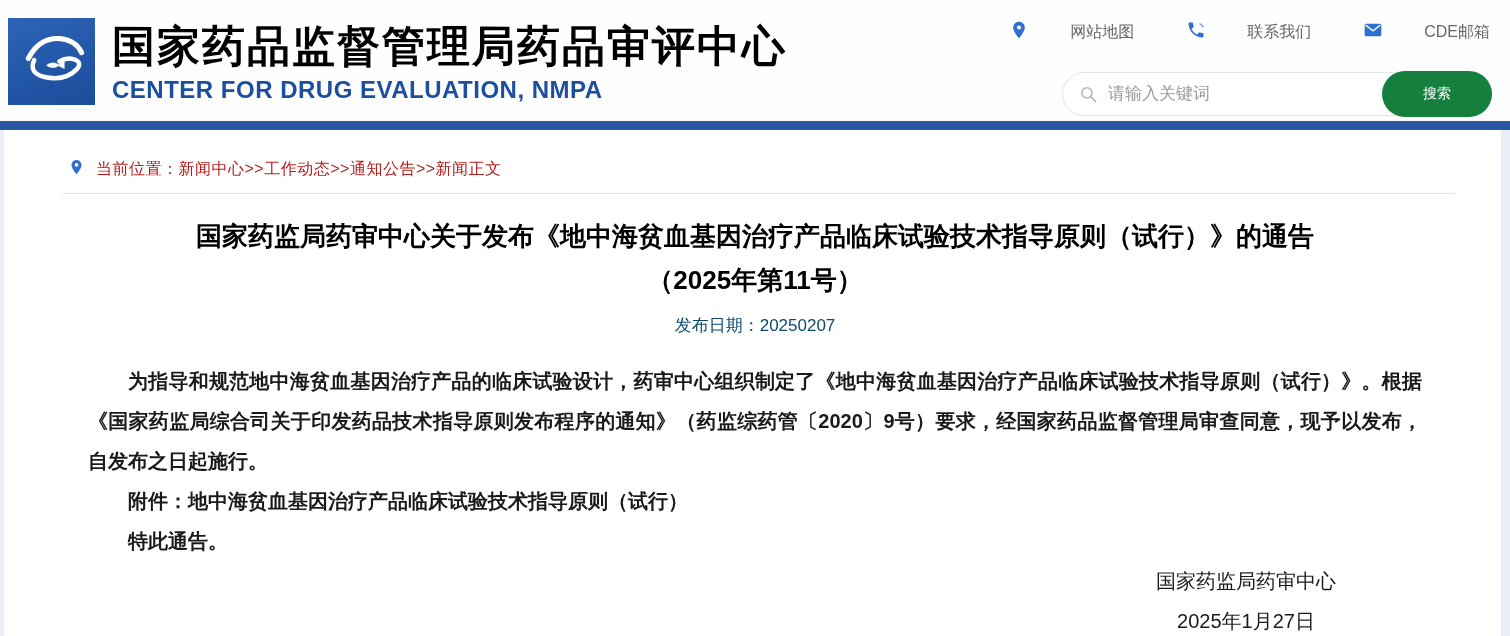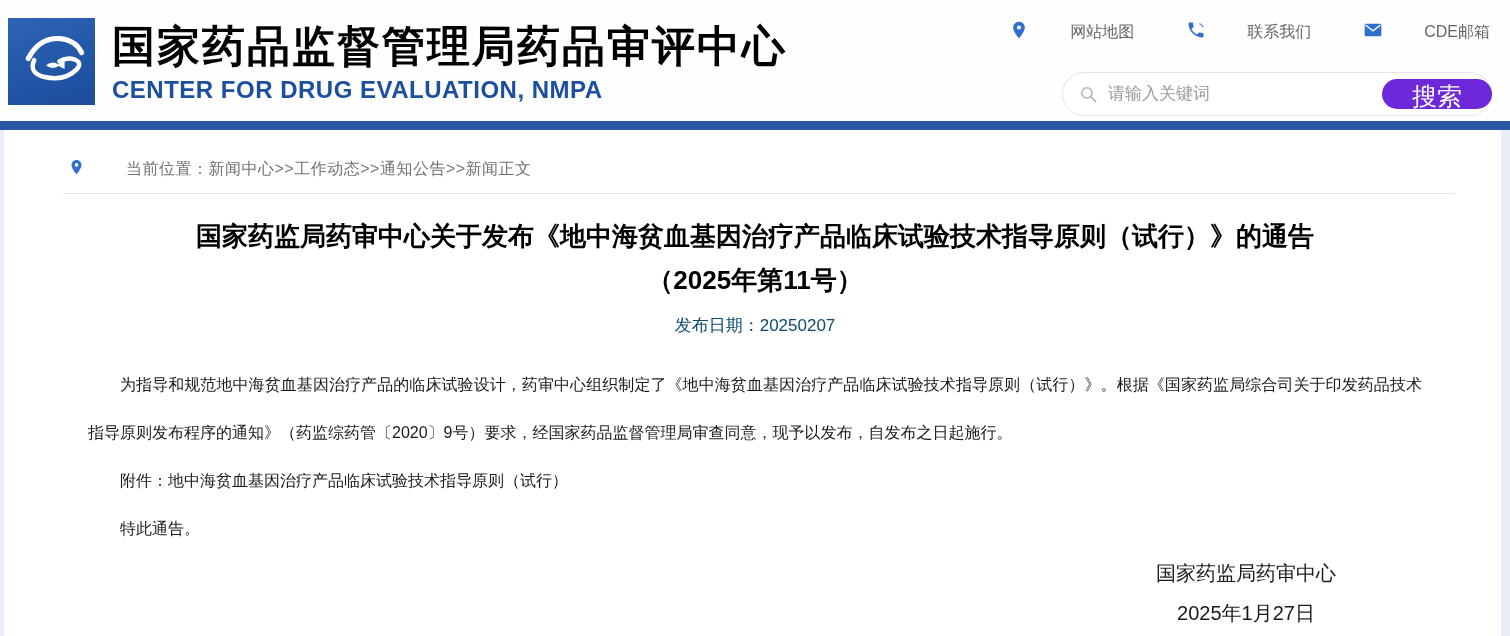--- a/index.html
+++ b/index.html
@@ -39,52 +39,53 @@
     display:flex; align-items:center;
   }
   .search-bar .mag { margin-left:16px; width:19px; height:19px; flex:none; }
   .search-input {
     flex:1; border:none; outline:none; background:transparent;
     font-size:17px; color:#333; padding:0 10px;
     font-family:Liberation Sans, sans-serif;
   }
   .search-input::placeholder { color:#9a9a9a; }
   .search-btn {
-    width:110px; height:30px; margin-right:-1px; flex:none;
-    border:none; border-radius:23px; background:#6d28d9; color:#fff;
-    font-size:25px; cursor:pointer; font-family:"Liberation Sans", sans-serif;
+    width:110px; height:46px; margin-right:-1px; flex:none;
+    border:none; border-radius:23px; background:#15803d; color:#fff;
+    font-size:14px; cursor:pointer; font-family:"Liberation Sans", sans-serif;
   }
 
   
   .blue-bar { position:absolute; top:121px; left:0; width:100%; height:9px; background:#2c57a5; }
 
   
   .left-strip { position:absolute; top:130px; left:0; width:4px; height:506px; background:#e8edf7; }
   .scrollbar-track { position:absolute; top:130px; right:0; width:9px; height:506px; background:#e8edf7; }
 
   
   .breadcrumb {
     position:absolute; top:156px; left:68px;
     display:flex; align-items:center; gap:11px;
   }
   .breadcrumb svg { width:17px; height:22px; }
-  .breadcrumb .crumb-text { font-size:16px; color:#737373; letter-spacing:0.5px;margin-left:30px; }
+  .breadcrumb .crumb-text { font-size:16px; color:#b91c1c; letter-spacing:0.5px; }
   .breadcrumb-divider {
     position:absolute; top:193px; left:63px; width:1392px; height:1px; background:#e3e3e3;
   }
 
   
   .article { position:absolute; top:214px; left:0; width:100%; }
   .article-title {
     text-align:center; font-size:26px; font-weight:700; color:#000; line-height:44px;
   }
   .pub-date { text-align:center; font-size:17px; color:#0c4a6e; margin-top:12px; }
   .article-body {
-    margin:24px 88px 0 88px; font-size:16px; color:#1a1a1a; line-height:48px;
+    margin:24px 88px 0 88px; font-size:20px; color:#1a1a1a; line-height:40px;
     text-align:justify;
+    font-weight:bold;
   }
   .article-body p { margin:0; text-indent:2em; }
   .attachment-link { color:#1a1a1a; text-decoration:none; cursor:pointer; }
   .signature-block {
     width:max-content; margin:0 174px 0 auto; text-align:center;
     font-size:20px; color:#1a1a1a; line-height:40px;
   }
 </style>
 </head>
 <body>

